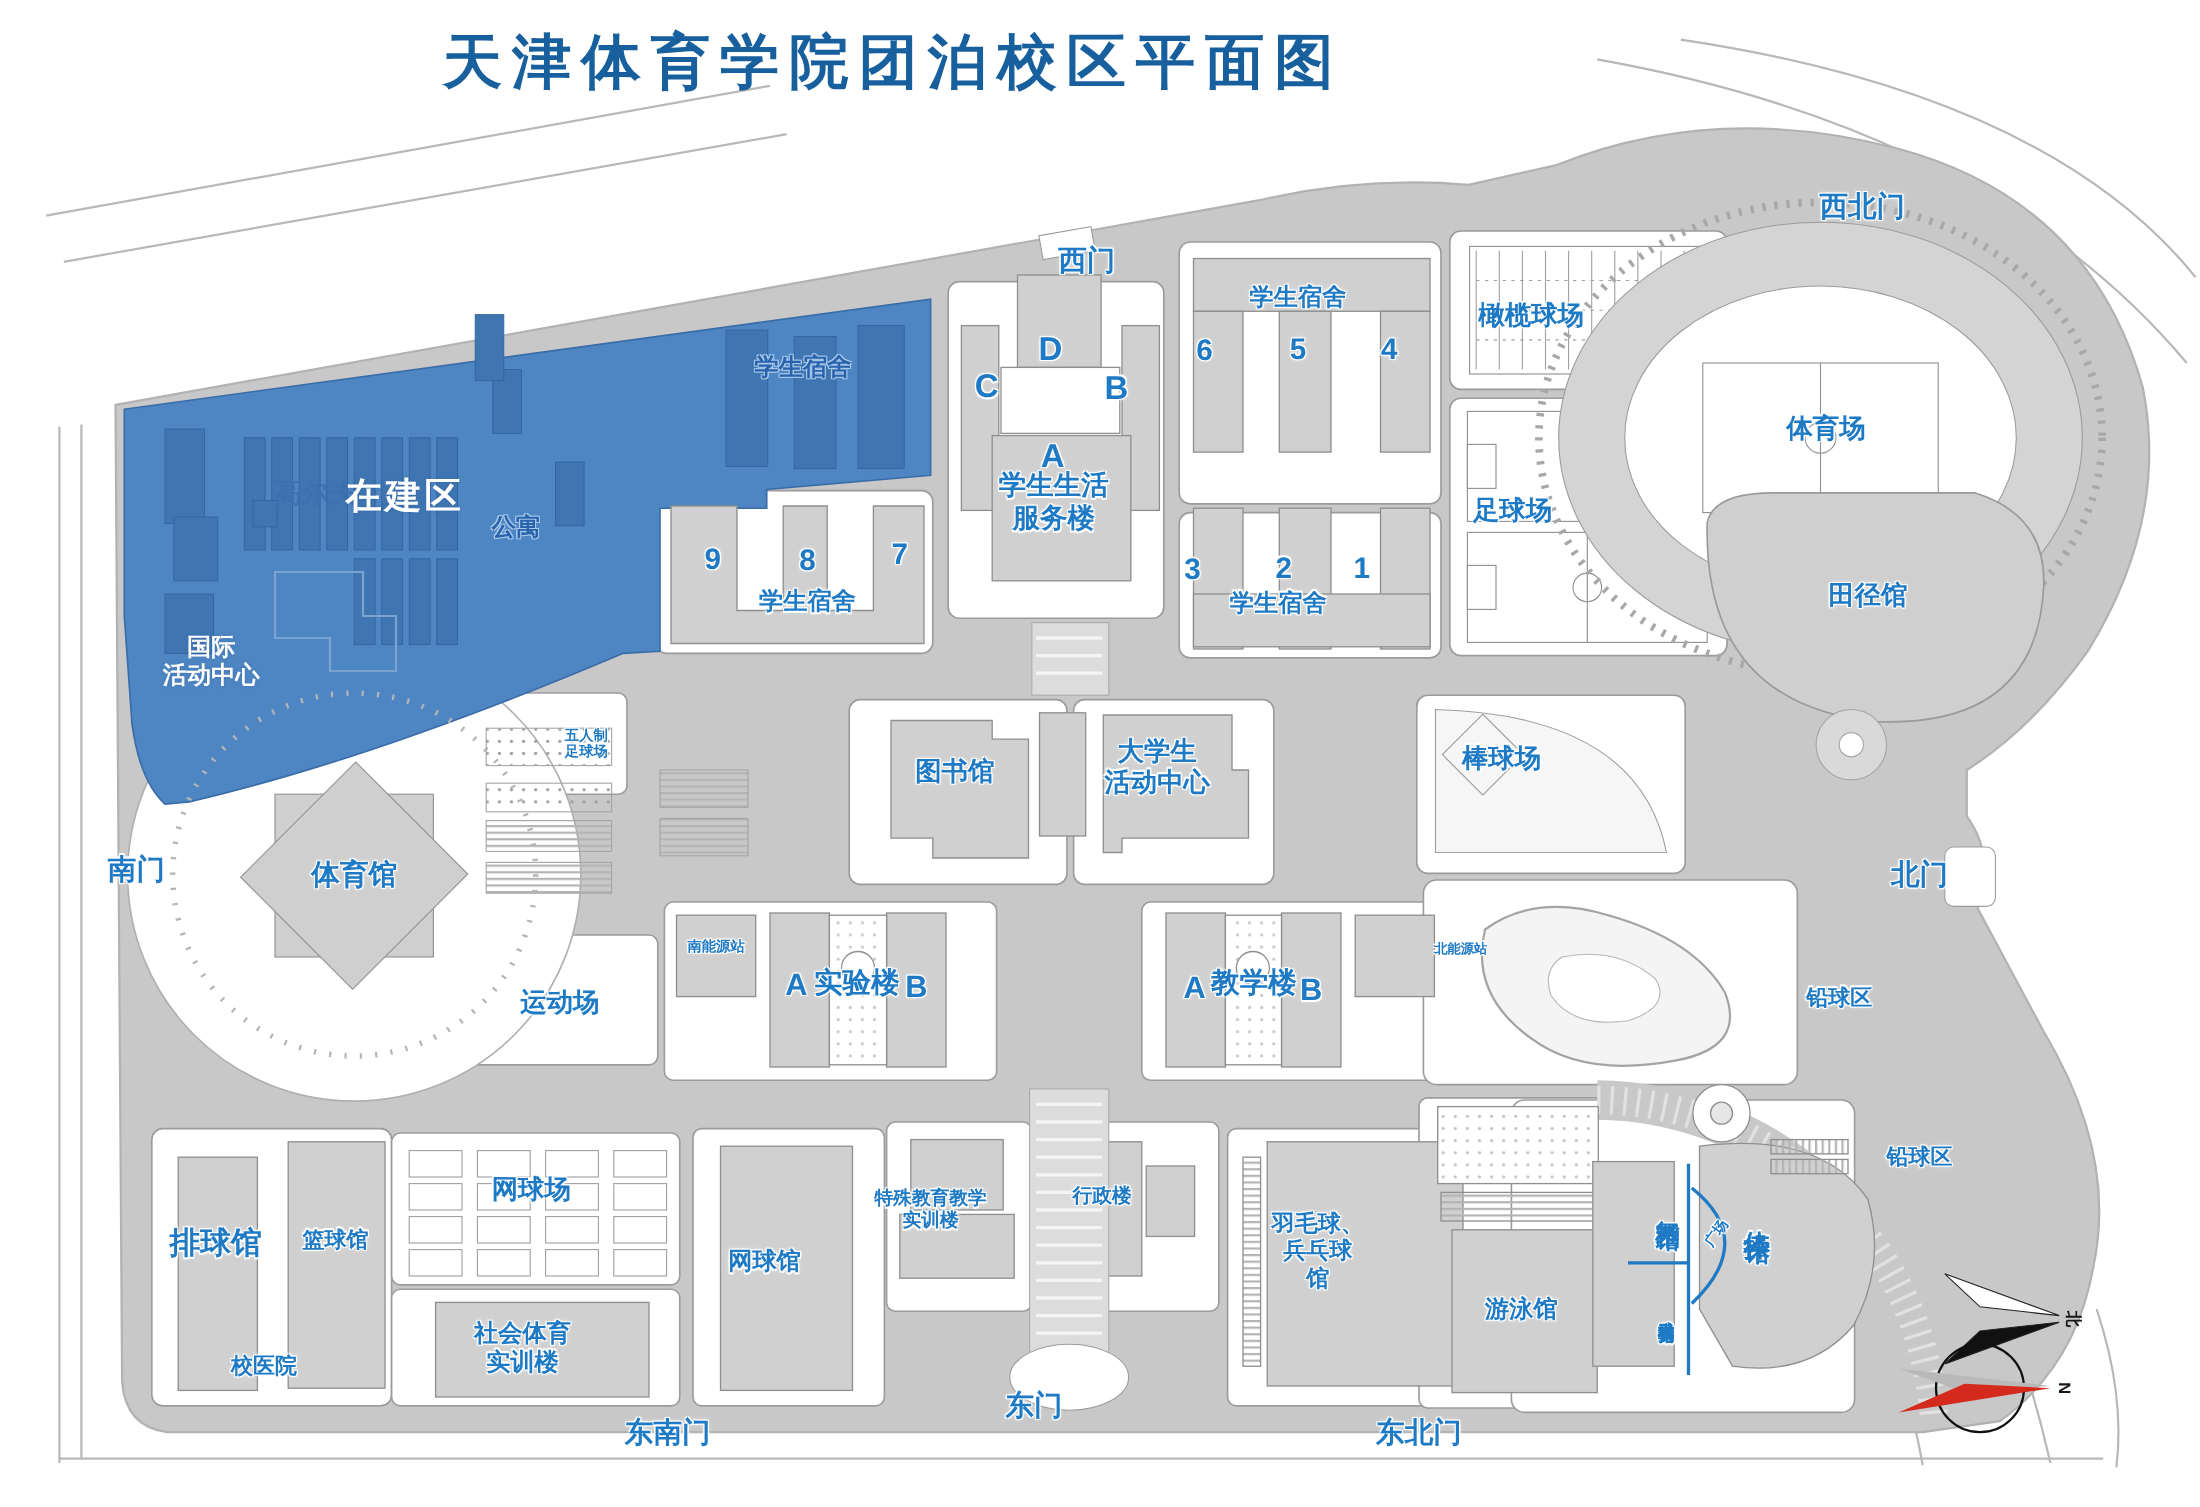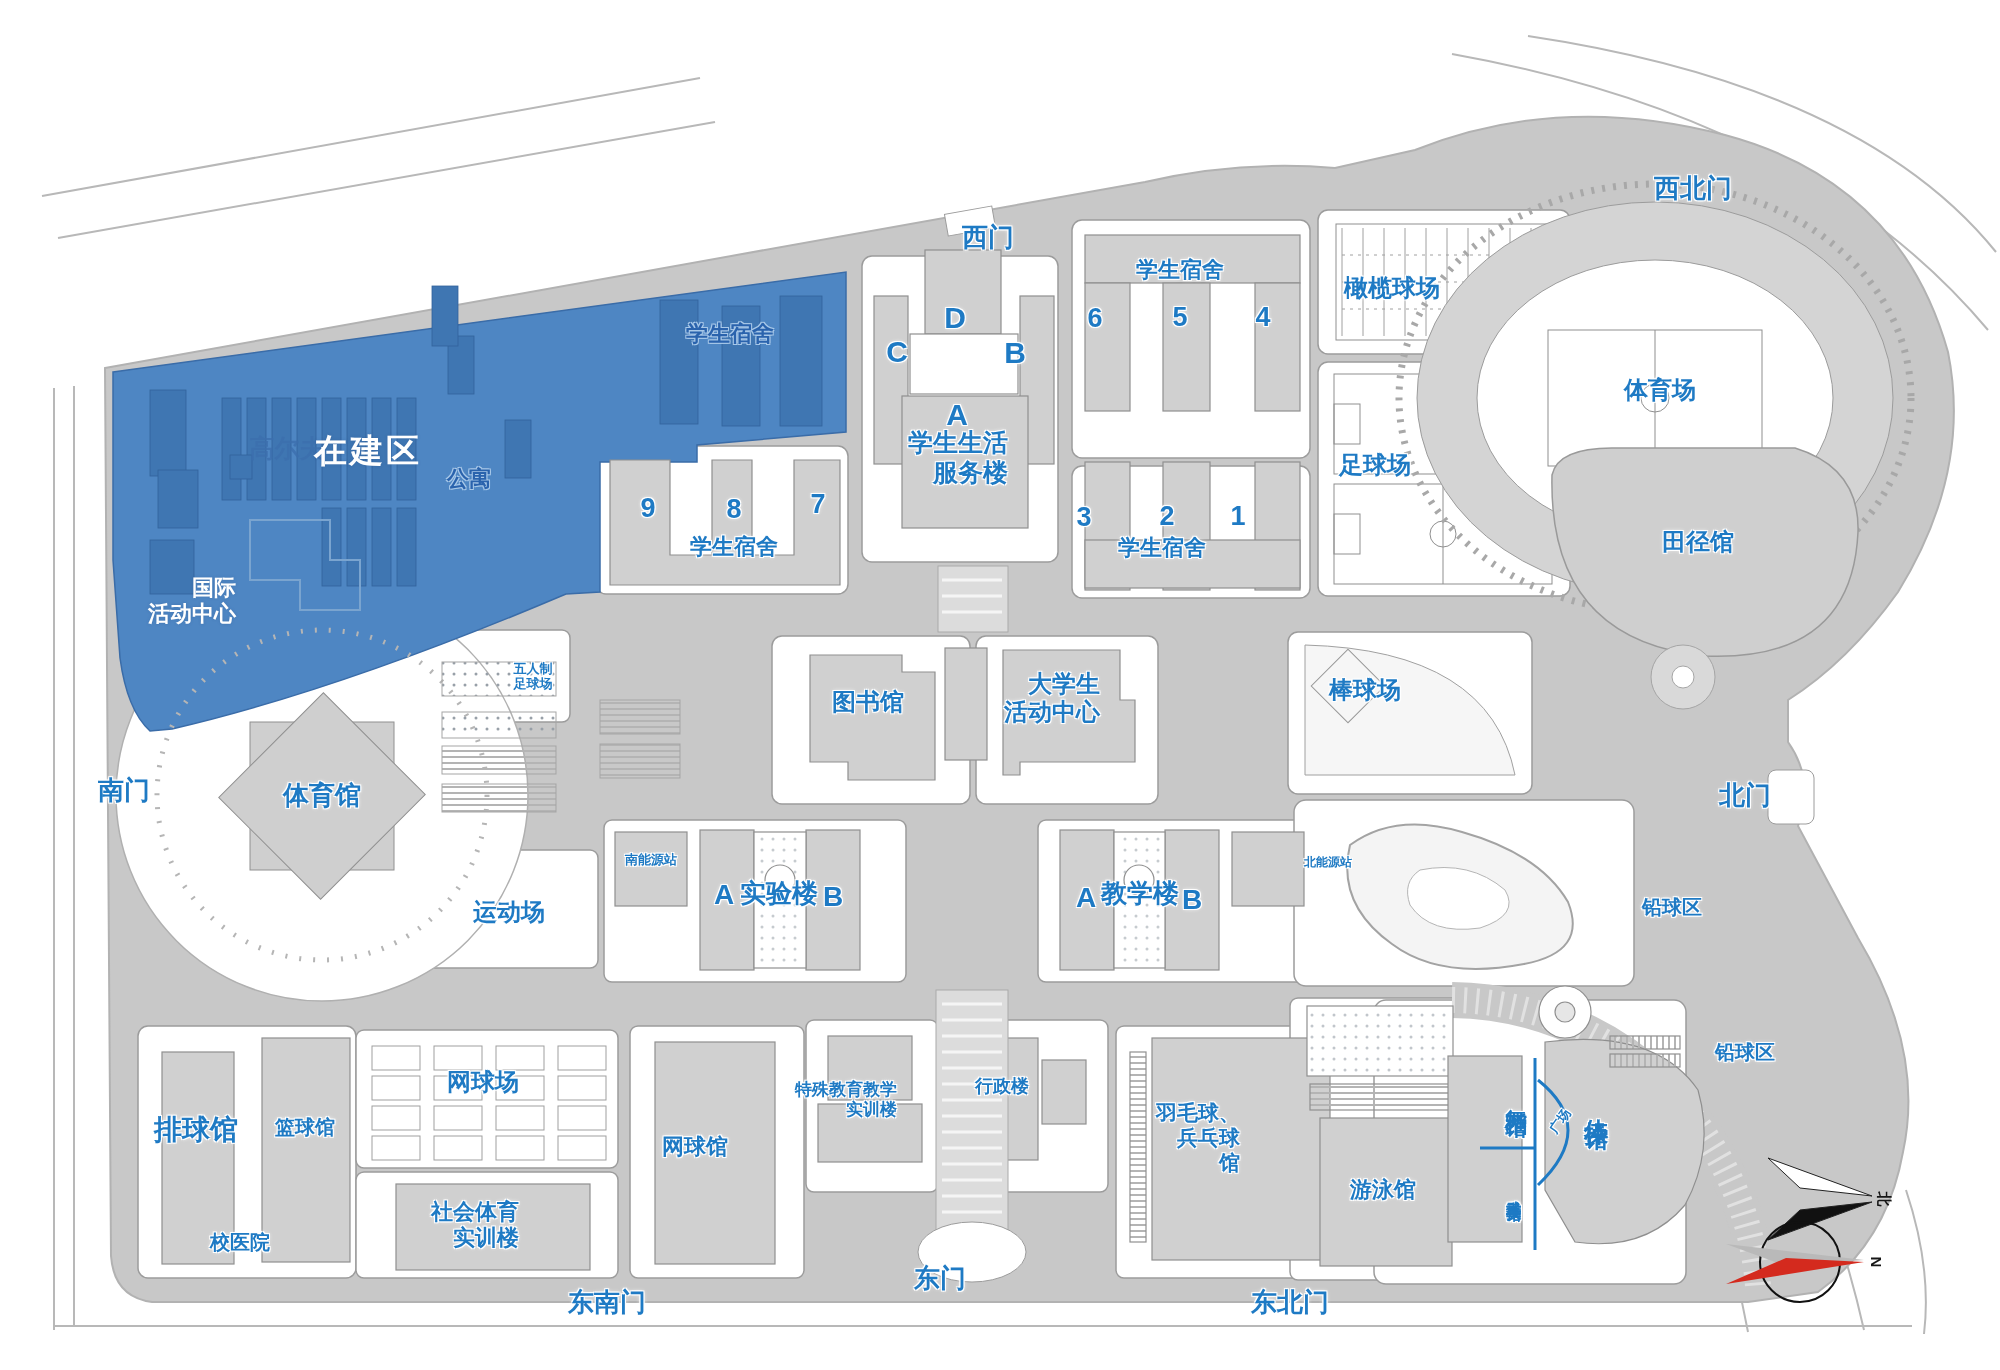--- a/index.html
+++ b/index.html
@@ -9,21 +9,21 @@
   .lbl{position:absolute;transform:translate(-50%,-50%);color:#1e7ac4;font-weight:bold;
        white-space:nowrap;text-align:center;line-height:1.18;z-index:6;
        text-shadow:-1px -1px 0 #fff,1px -1px 0 #fff,-1px 1px 0 #fff,1px 1px 0 #fff,0 0 4px #fff;}
   .lbl.white{color:#ffffff;text-shadow:0 0 3px rgba(40,80,140,.35);}
   .lbl.onblue{color:#2a63ad;text-shadow:-1px -1px 0 #a8c8e8,1px -1px 0 #a8c8e8,-1px 1px 0 #a8c8e8,1px 1px 0 #a8c8e8;}
   .lbl.faded{color:#3c6fae;opacity:.8;z-index:4;text-shadow:none;}
   .lbl.vert{writing-mode:vertical-rl;text-orientation:upright;letter-spacing:3px;}
   .lbl.plain{color:#161616;text-shadow:none;}
   .lbl.title{color:#185f9e;font-family:"Liberation Serif","DejaVu Serif",serif;
        letter-spacing:9px;font-size:54px;z-index:8;text-shadow:none;}
-  .lbl .ln{display:block;text-align:right;}
+  .lbl .ln{display:block;}
   .rot90{transform:translate(-50%,-50%) rotate(90deg);}
   .rotm55{transform:translate(-50%,-50%) rotate(-55deg);}
 </style>
 </head>
 <body>
 
 <div class="map">
 
 <svg width="2000" height="1370" viewBox="0 0 2000 1370">
   <defs>
@@ -274,20 +274,21 @@
 
   <g>
     <polygon points="1768,1158 1872,1196 1800,1188" fill="#ffffff" stroke="#222222"></polygon>
     <polygon points="1768,1240 1872,1202 1800,1210" fill="#111111" stroke="#222222"></polygon>
     <circle cx="1800" cy="1262" r="40" fill="none" stroke="#111111" stroke-width="2"></circle>
     <polygon points="1726,1244 1864,1260 1786,1266" fill="#b9b9b9"></polygon>
     <polygon points="1726,1284 1864,1262 1786,1258" fill="#d42a1e"></polygon>
   </g>
 </svg>
 
+<div class="lbl title" style="left:812px;top:57px;">天津体育学院团泊校区平面图</div>
 
 <div class="lbl" style="left:988px;top:237px;font-size:26px;">西门</div>
 <div class="lbl" style="left:1693px;top:188px;font-size:26px;">西北门</div>
 <div class="lbl" style="left:124px;top:790px;font-size:26px;">南门</div>
 <div class="lbl" style="left:1745px;top:795px;font-size:26px;">北门</div>
 <div class="lbl" style="left:940px;top:1278px;font-size:26px;">东门</div>
 <div class="lbl" style="left:607px;top:1302px;font-size:26px;">东南门</div>
 <div class="lbl" style="left:1290px;top:1302px;font-size:26px;">东北门</div>
 
 <div class="lbl faded" style="left:287px;top:449px;font-size:25px;">高尔夫</div>

